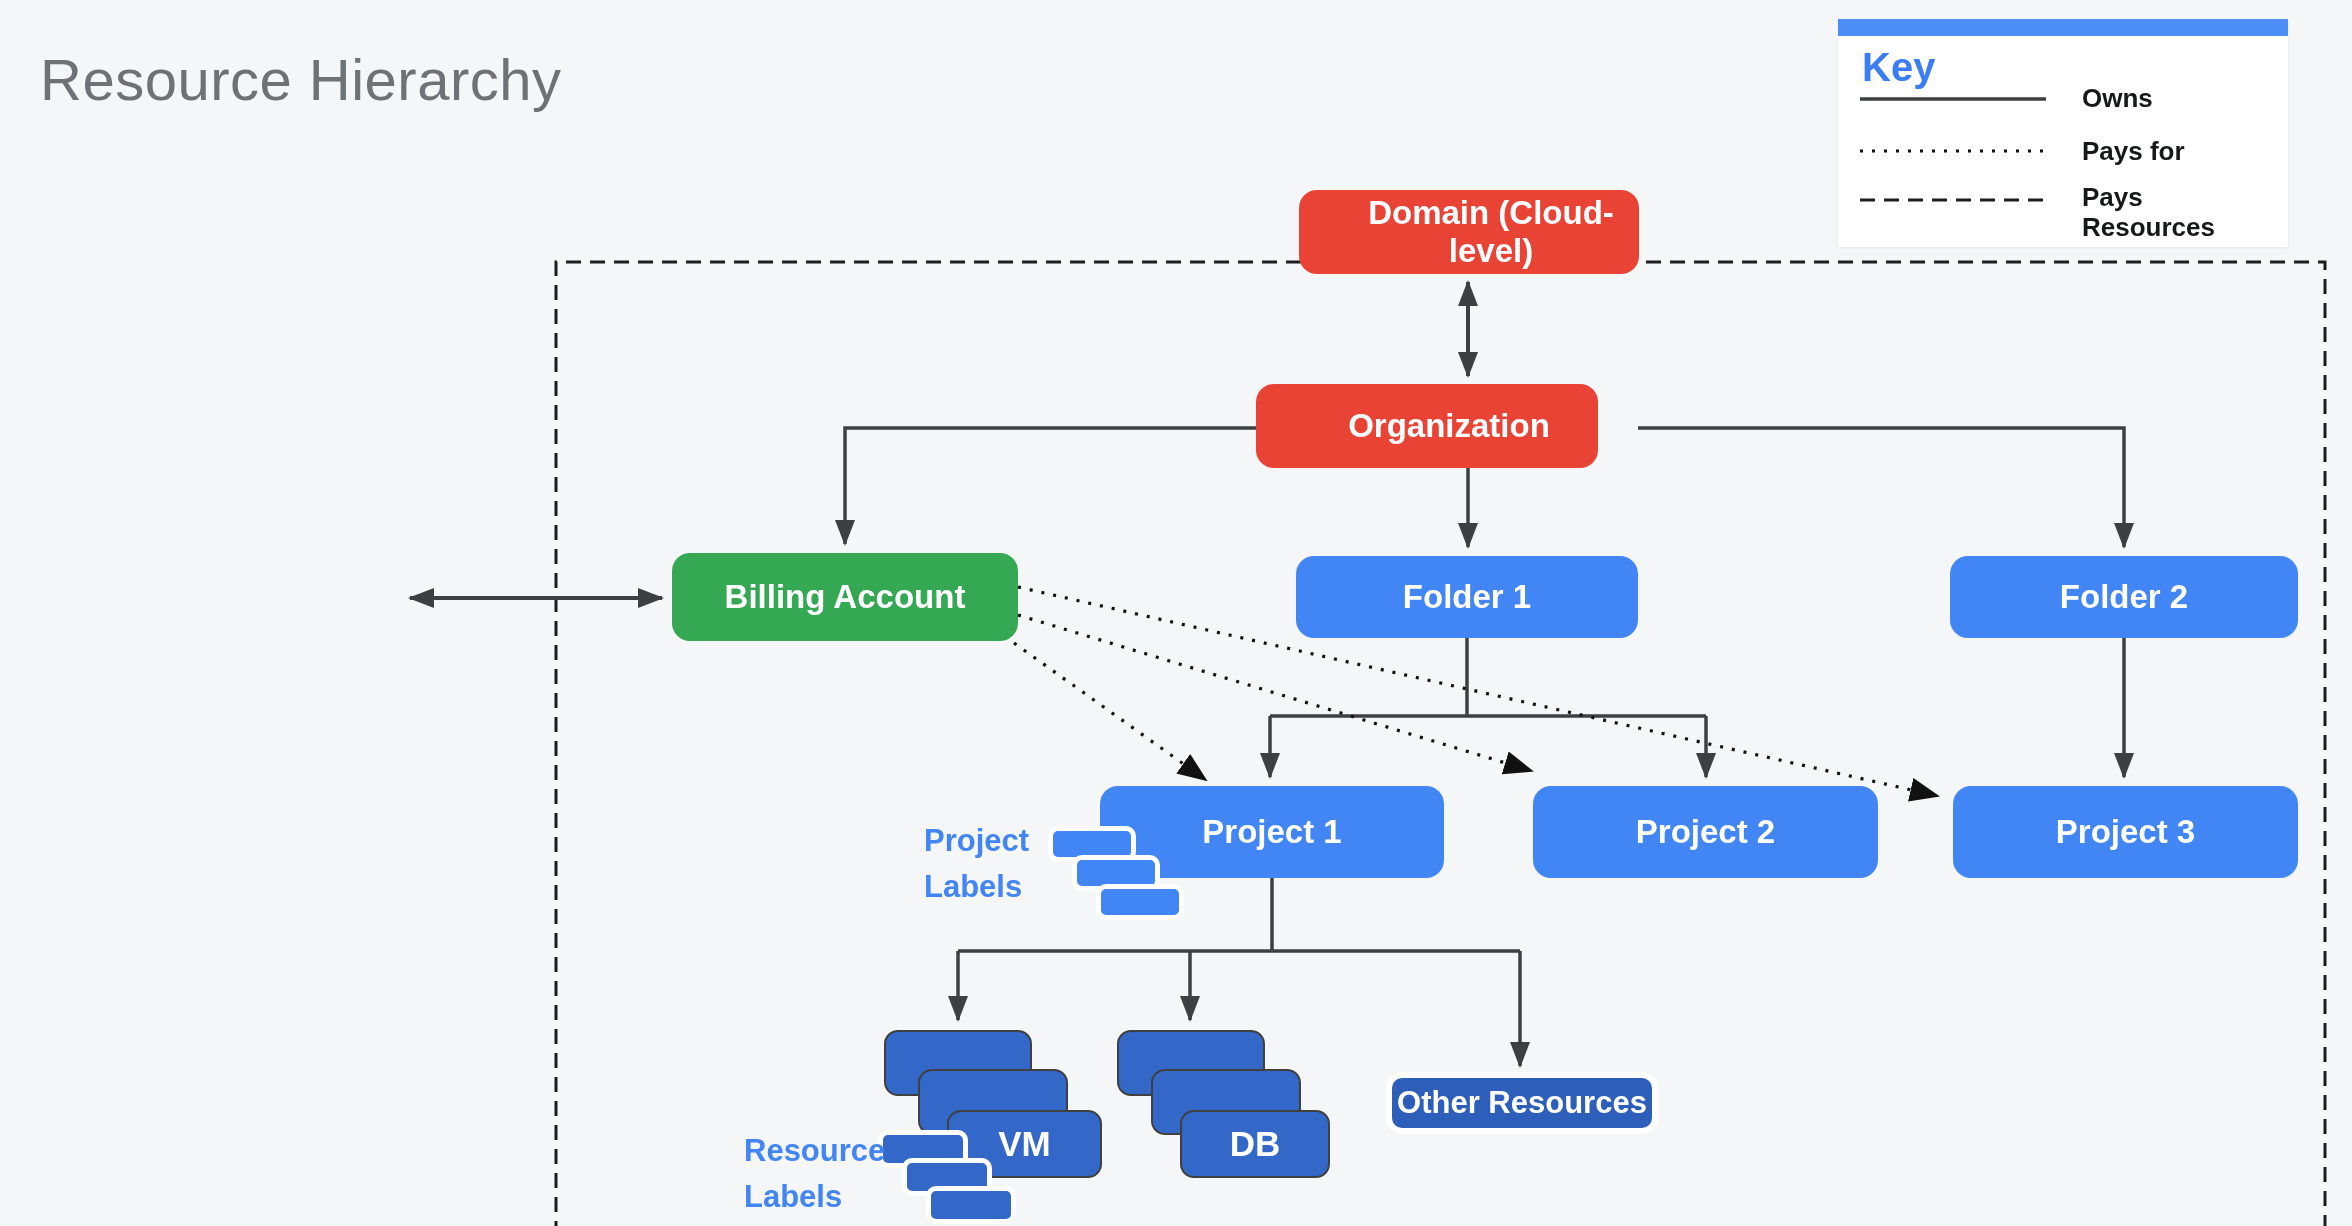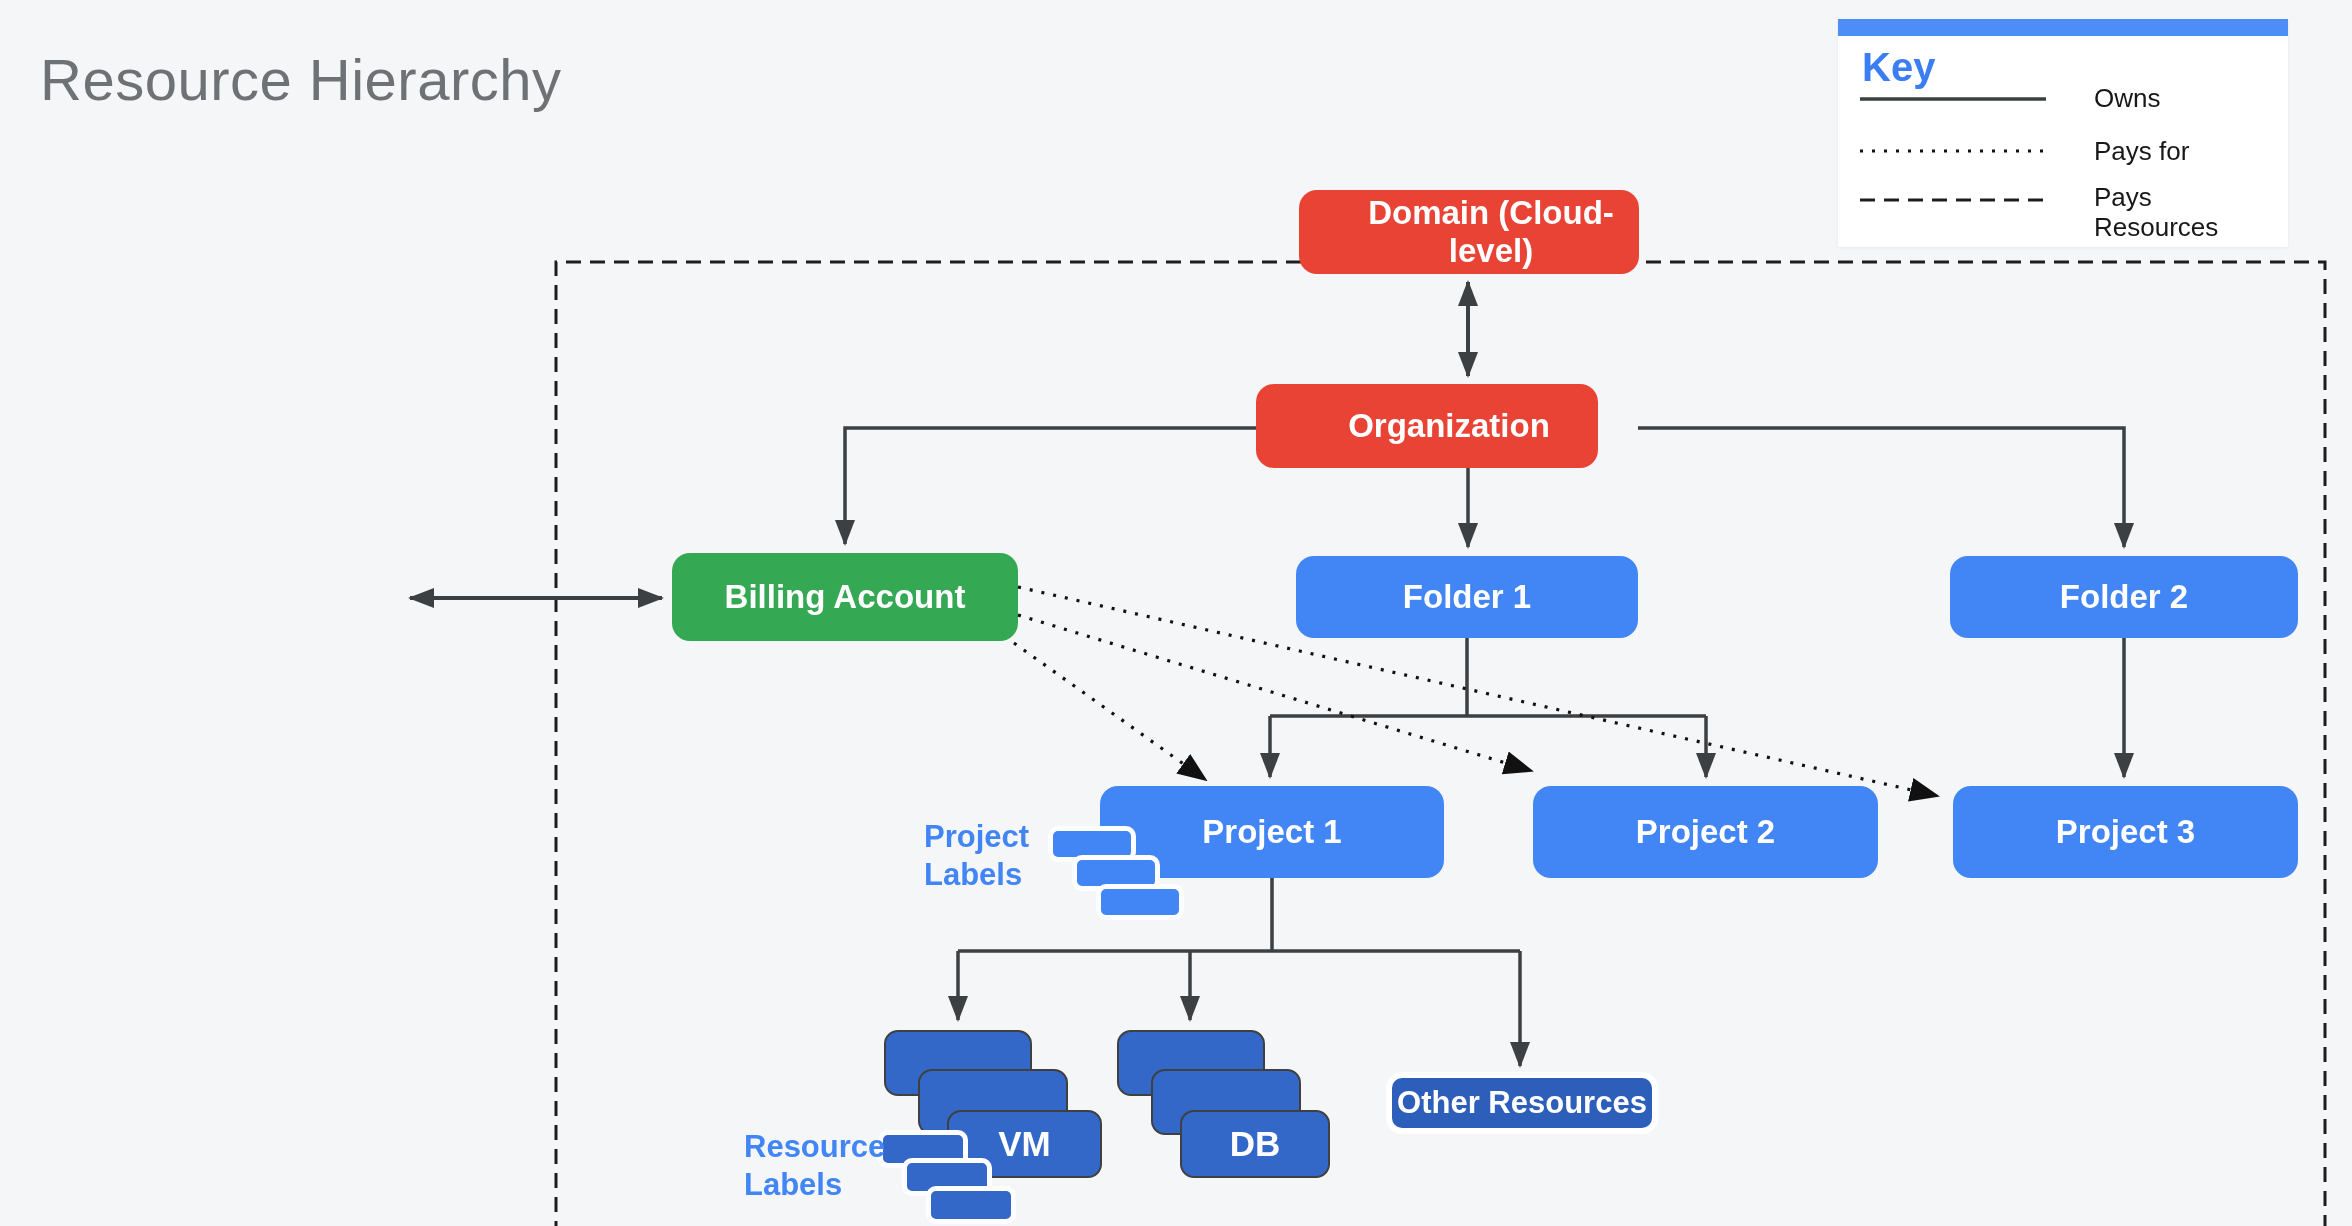--- a/index.html
+++ b/index.html
@@ -31,31 +31,31 @@
     box-sizing:border-box;
   }
   .stack-chip{
     position:absolute;background:#3368C9;border:5px solid #FFFFFF;border-radius:10px;
     box-sizing:border-box;
   }
   .other{
     background:#2D5FBA;border:6px solid #FFFFFF;border-radius:16px;font-size:31px;
   }
   .anno{
-    position:absolute;color:#4285F4;font-weight:bold;font-size:31px;line-height:38px;
+    position:absolute;color:#4285F4;font-weight:bold;font-size:31px;line-height:46px;
   }
   .key-panel{
     position:absolute;left:1838px;top:9px;width:450px;height:228px;background:#FFFFFF;
     box-shadow:0 1px 3px rgba(0,0,0,0.06);
   }
   .key-bar{position:absolute;left:0;top:0;width:450px;height:17px;background:#4D8DF6;}
   .key-heading{position:absolute;left:24px;top:26px;font-size:40px;font-weight:bold;color:#3B7DF2;}
   .key-line{position:absolute;left:22px;width:186px;height:6px;}
   .key-label{
-    position:absolute;left:256px;width:170px;font-size:26px;font-weight:normal;
+    position:absolute;left:244px;width:170px;font-size:26px;font-weight:bold;
     color:#17181A;line-height:30px;
   }
 </style>
 </head>
 <body>
 
 <div class="canvas">
 
   <svg class="layer" viewBox="0 0 2352 1226">
     <defs>

